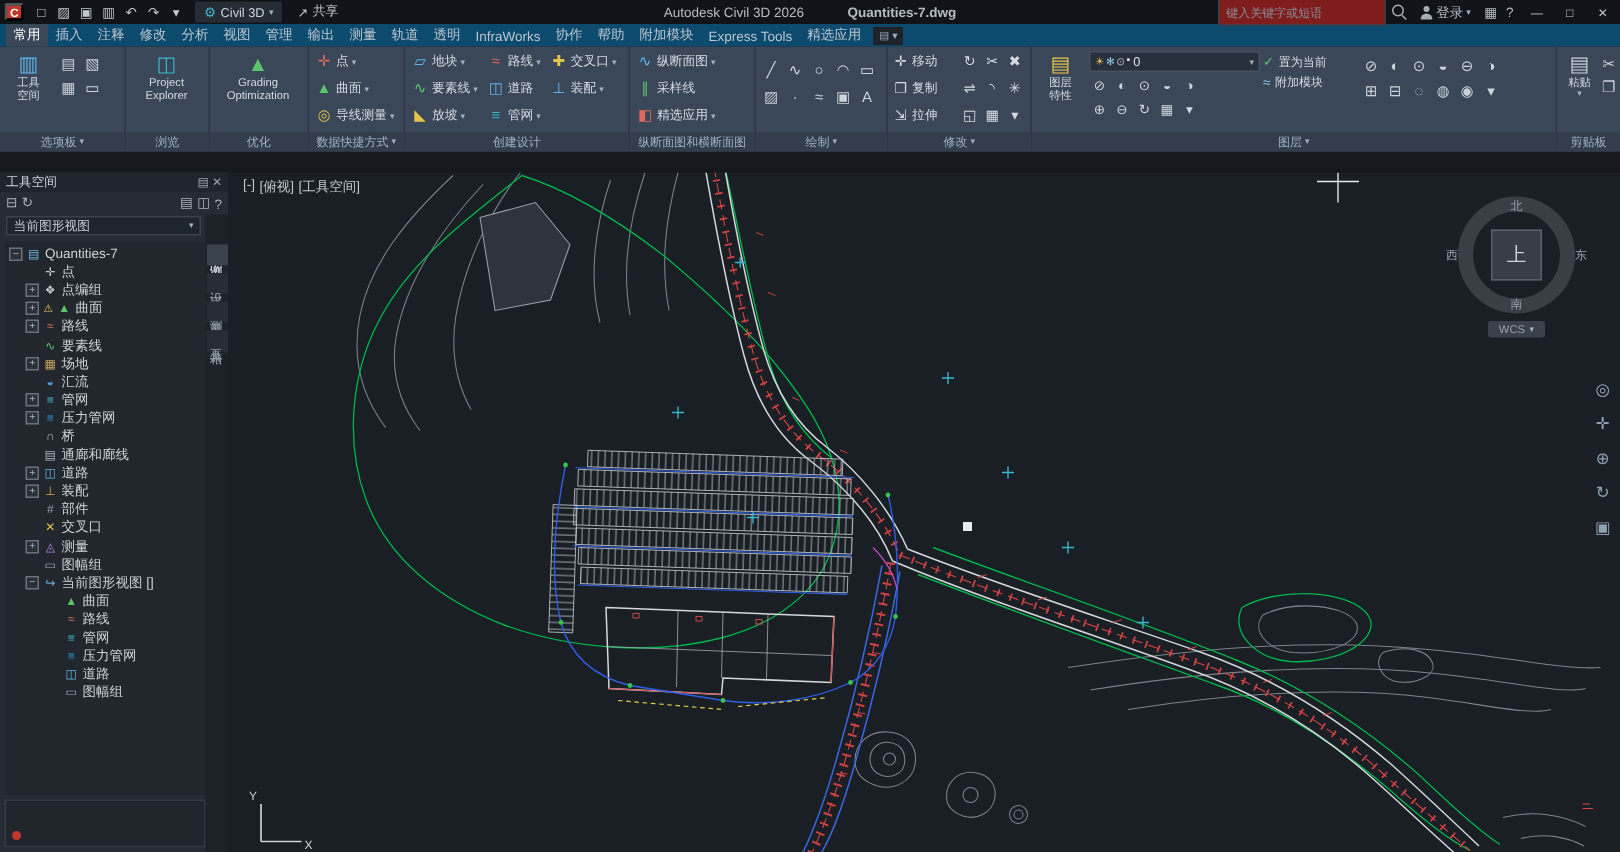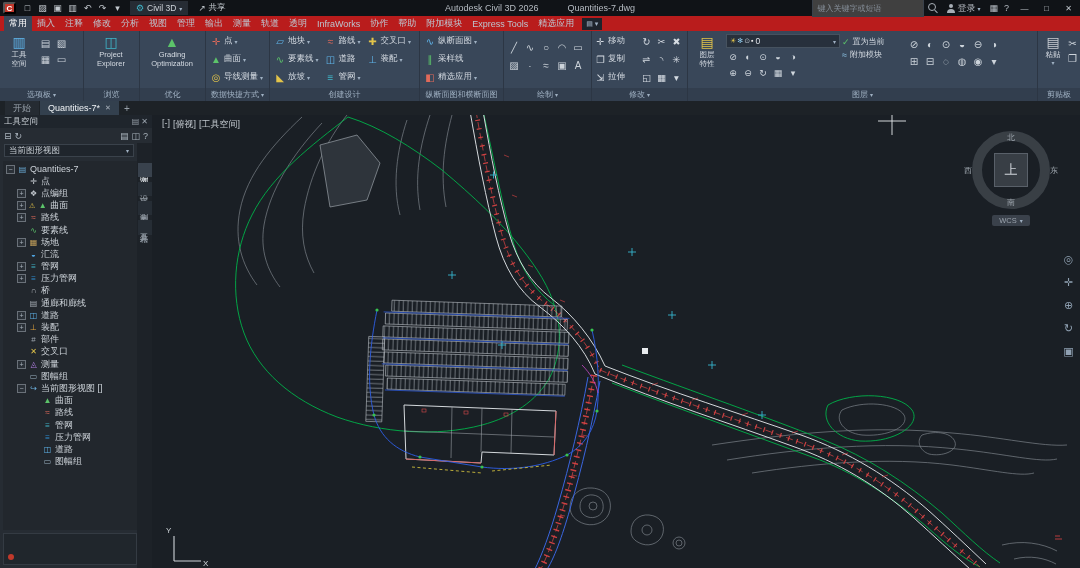--- a/index.html
+++ b/index.html
@@ -12,34 +12,34 @@
 
   
   .titlebar{position:absolute;top:0;left:0;right:0;height:16px;background:#101317;display:flex;align-items:center;font-size:9px;}
   .applogo{width:13px;height:12px;margin:0 4px 0 3px;background:#c2372b;color:#fff;font-size:8px;font-weight:bold;display:flex;align-items:center;justify-content:center;border-radius:2px;flex:none;}
   .qat{display:flex;align-items:center;}
   .qbtn{width:15px;height:16px;font-size:9px;color:#c3c9cf;background:none;border:none;display:flex;align-items:center;justify-content:center;}
   .workspace{display:flex;align-items:center;gap:3px;background:#262c34;height:14px;padding:0 6px;margin:0 5px;font-size:8.5px;border:none;color:#cdd3d9;}
   .gear{color:#3fb6c9;font-size:9px;}
   .sharebtn{display:flex;align-items:center;gap:3px;background:none;border:none;color:#c3c9cf;font-size:8.5px;padding:0 5px;}
   .tb-title{position:absolute;left:0;right:0;text-align:center;pointer-events:none;font-size:9px;color:#b6bcc3;}
-  .tb-title .doc{margin-left:29px;}
+  .tb-title .doc{margin-left:29px;font-weight:bold;}
   .tb-right{margin-left:auto;display:flex;align-items:center;gap:3px;padding-right:2px;position:relative;z-index:1;}
-  .search{width:112px;height:12px;background:#404040;border:1px solid #3a414a;color:#cdd3d9;font-size:8px;padding:8px 4px;}
+  .search{width:112px;height:12px;background:#7f1d1d;border:1px solid #3a414a;color:#cdd3d9;font-size:8px;padding:8px 4px;}
   .search::placeholder{color:#858e98;}
   .mag{width:8px;height:8px;border:1.2px solid #a7aeb6;border-radius:50%;position:relative;margin:0 4px 2px 1px;flex:none;}
   .mag::after{content:"";position:absolute;width:4px;height:1.2px;background:#a7aeb6;transform:rotate(45deg);right:-3px;bottom:-2px;}
   .person{width:9px;height:9px;position:relative;flex:none;}
   .person::before{content:"";position:absolute;top:0;left:2.5px;width:4px;height:4px;border-radius:50%;background:#a7aeb6;}
   .person::after{content:"";position:absolute;bottom:0;left:0.5px;width:8px;height:3.5px;border-radius:4px 4px 0 0;background:#a7aeb6;}
   .tbico{background:none;border:none;color:#b6bcc3;font-size:9px;display:flex;align-items:center;gap:2px;padding:0 3px;height:16px;}
   .winbtn{width:19px;height:16px;background:none;border:none;color:#c3c9cf;font-size:8px;display:flex;align-items:center;justify-content:center;}
 
   
-  .ribbontabs{position:absolute;top:16px;left:0;right:0;height:15px;background:#b91c1c;display:flex;align-items:flex-end;padding-left:4px;}
+  .ribbontabs{position:absolute;top:16px;left:0;right:0;height:15px;background:#0c4a6e;display:flex;align-items:flex-end;padding-left:4px;}
   .rtab{height:15px;padding:0 5px;font-size:9px;color:#bcc5cf;display:flex;align-items:center;background:none;border:none;white-space:nowrap;}
   .rtab[data-active="true"]{background:#394759;color:#ffffff;}
   .ribtoggle{margin-left:3px;height:12px;margin-bottom:1px;background:#1d232b;border:none;color:#9fb0c2;font-size:7px;display:flex;align-items:center;gap:2px;padding:0 4px;}
 
   
   .ribbon{position:absolute;top:31px;left:0;right:0;height:70px;background:#394759;display:flex;}
   .panel{height:70px;display:flex;flex-direction:column;border-right:1px solid #2c3644;flex:none;}
   .panel-body{flex:1;display:flex;align-items:stretch;padding:1px 2px;gap:2px;overflow:hidden;}
   .panel-label{height:13px;display:flex;align-items:center;justify-content:center;gap:2px;font-size:8px;color:#9fb0c2;background:#323e4e;white-space:nowrap;overflow:hidden;}
   .bigbtn{width:34px;display:flex;flex-direction:column;align-items:center;padding-top:2px;gap:0;background:none;border:none;color:#d5dbe2;font-size:7.5px;line-height:1.15;flex:none;}
@@ -629,30 +629,20 @@
               <span>❐</span>
             </button>
           </div>
       </div>
       <div class="panel-label">
           <span>剪贴板</span>
         </div>
     </div>
   </div>
 
-  <div class="filetabs">
-    <button class="ftab" data-active="false">
-        <span>开始</span>
-      </button>
-    <button class="ftab" data-active="true">
-      <span>Quantities-7*</span>
-      <span class="fclose">✕</span>
-    </button>
-    <button class="fadd">+</button>
-  </div>
 
   <aside class="palette">
     <div class="pal-header">
       <span>工具空间</span>
       <span class="sp"></span>
       <span style="display:flex;gap:2px">
 
       <button class="palhico"><span>▤</span></button>
           <button class="palhico"><span>✕</span></button>
         </span>

